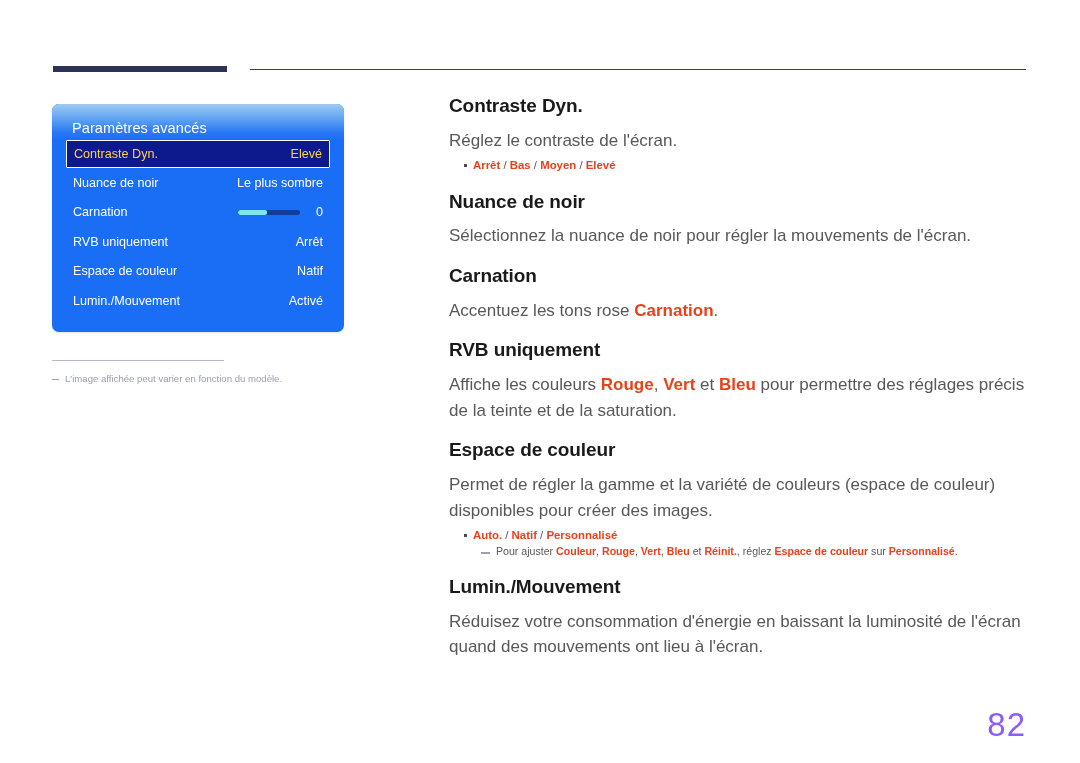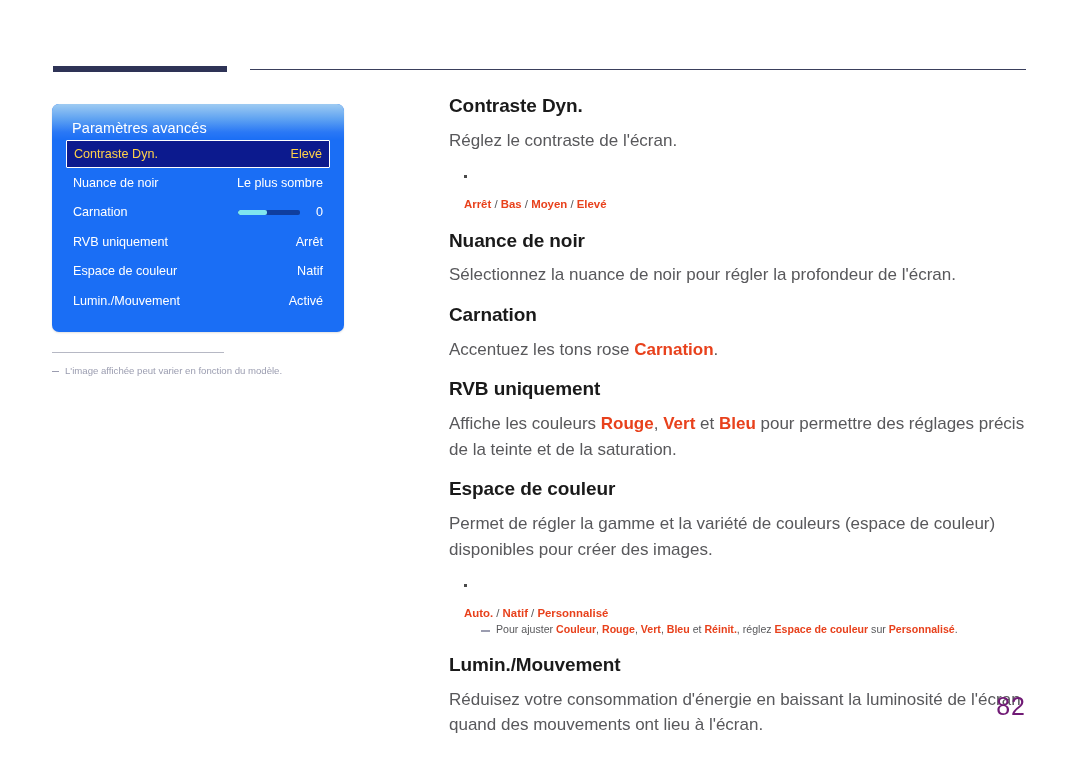--- a/index.html
+++ b/index.html
@@ -108,21 +108,21 @@
     border-radius: 2px;
   }
   .osd-slider-val {
     min-width: 10px;
     text-align: right;
   }
 
   
   .note-block {
     position: absolute;
-    left: 52px; top: 352px;
+    left: 52px; top: 360px;
     width: 292px;
   }
   .note-rule {
     width: 172px; height: 1px;
     background: #b6b8c4;
     margin-bottom: 12px;
   }
   .note-line {
     display: flex;
     align-items: flex-start;
@@ -158,24 +158,23 @@
   }
   .sec-desc {
     font-size: 17px;
     color: #58585b;
     line-height: 1.5;
     margin: 0 0 4px 0;
   }
   .bullet-row {
     display: flex;
     align-items: flex-start;
-    gap: 18px;
+    gap: 6px;
     padding-left: 15px;
-    margin-top: 15px;
-    flex-direction: column;
+    margin-top: 4px;
   }
   .bullet-dot {
     flex: none;
     width: 3px; height: 3px;
     background: #4a4a4a;
     margin-top: 7px;
   }
   .bullet-text {
     font-size: 11.4px;
     line-height: 1.5;
@@ -203,23 +202,23 @@
     font-size: 10.6px;
     line-height: 1.5;
     color: #58585b;
   }
   .hl { color: #e8411c; font-weight: bold; }
   .pl { color: #58585b; font-weight: normal; }
 
   
   .page-number {
     position: absolute;
-    right: 54px; bottom: 42px;
-    font-size: 25px;
-    color: #701a75;
+    right: 54px; bottom: 19px;
+    font-size: 33px;
+    color: #8b5cf6;
     letter-spacing: 1px;
   }
 </style>
 </head>
 <body>
 
 <div class="top-rule">
   <div class="thick"></div>
   <div class="thin"></div>
 </div>
@@ -275,21 +274,21 @@
     <div class="section">
       <h2 class="sec-title">Contraste Dyn.</h2>
       <p class="sec-desc">Réglez le contraste de l'écran.</p>
       <div class="bullet-row">
         <span class="bullet-dot"></span>
         <div class="bullet-text"><span>Arrêt</span><span class="sep"> / </span><span>Bas</span><span class="sep"> / </span><span>Moyen</span><span class="sep"> / </span><span>Elevé</span></div>
       </div>
     </div>
     <div class="section">
       <h2 class="sec-title">Nuance de noir</h2>
-      <p class="sec-desc">Sélectionnez la nuance de noir pour régler la profondeur de l'écran.</p>
+      <p class="sec-desc">Sélectionnez la nuance de noir pour régler la mouvements de l'écran.</p>
     </div>
     <div class="section">
       <h2 class="sec-title">Carnation</h2>
       <p class="sec-desc"><span class="pl">Accentuez les tons rose </span><span class="hl">Carnation</span><span class="pl">.</span></p>
     </div>
     <div class="section">
       <h2 class="sec-title">RVB uniquement</h2>
       <p class="sec-desc"><span class="pl">Affiche les couleurs </span><span class="hl">Rouge</span><span class="pl">, </span><span class="hl">Vert</span><span class="pl"> et </span><span class="hl">Bleu</span><span class="pl"> pour permettre des réglages précis de la teinte et de la saturation.</span></p>
     </div>
     <div class="section">

